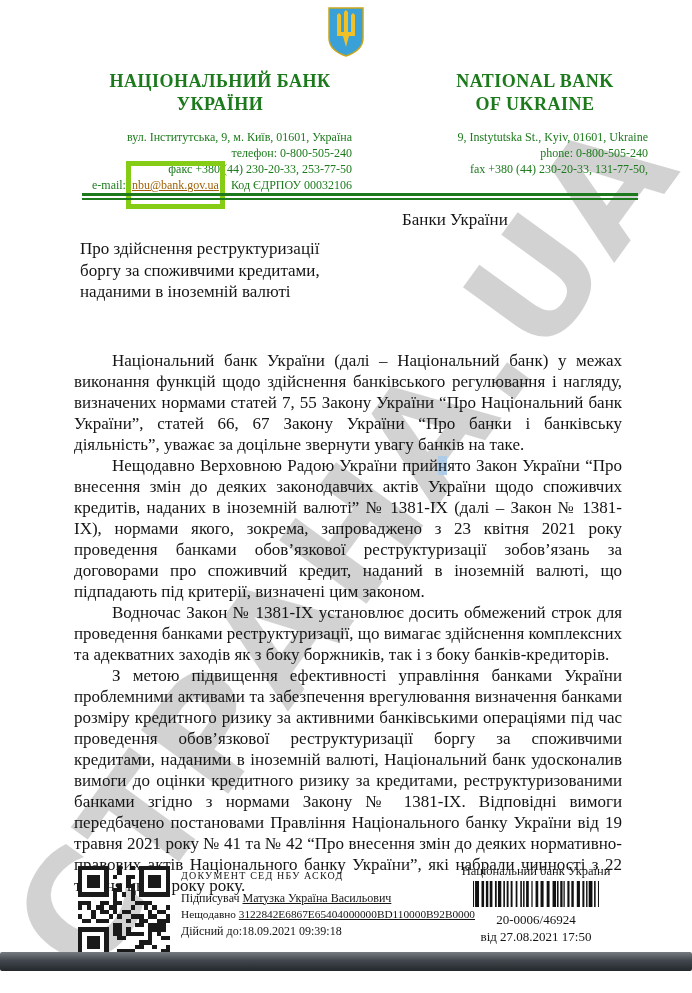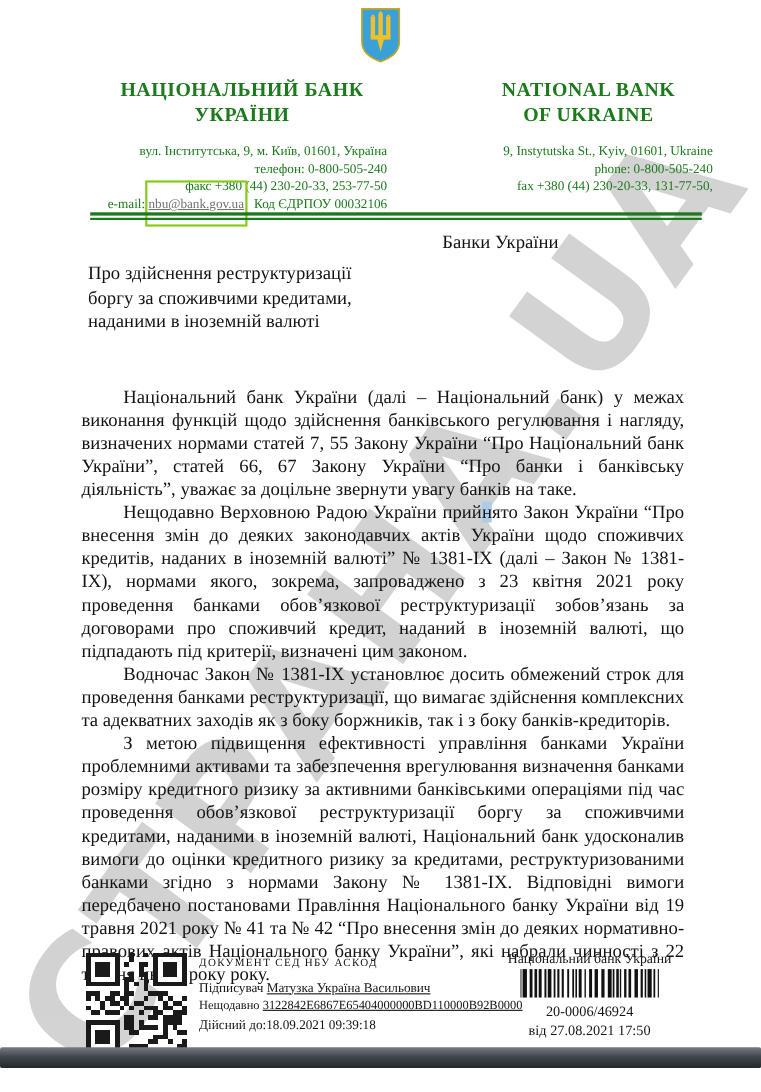--- a/index.html
+++ b/index.html
@@ -10,21 +10,21 @@
         font-family:"DejaVu Sans",sans-serif;font-weight:bold;font-size:148px;
         letter-spacing:6px;color:#6e6e6e;opacity:.30;white-space:nowrap;pointer-events:none;}
   .z{position:absolute;z-index:2;}
   .trident{left:326px;top:6px;}
   .hcol{top:70px;text-align:center;color:var(--green,#1c7a1c);}
   .hcol.left{left:88px;width:264px;}
   .hcol.right{left:422px;width:226px;}
   .htitle{font-weight:bold;font-size:18px;line-height:23px;letter-spacing:.5px;}
   .hinfo{margin-top:13px;font-size:12px;line-height:16px;text-align:right;}
   .hinfo div{white-space:nowrap;}
-  .email{color:#737373;text-decoration:underline;border:2px solid #84cc16;padding:12px 1px;cursor:pointer;}
+  .email{color:#a16207;text-decoration:underline;border:5px solid #84cc16;padding:12px 1px;cursor:pointer;}
   .rule{left:82px;top:193px;width:556px;height:2px;
         border-top:3px solid var(--green,#1c7a1c);border-bottom:2px solid var(--green,#1c7a1c);}
   .addressee{left:402px;top:210px;font-size:17px;}
   .subject{left:80px;top:238px;font-size:17px;line-height:21.5px;}
   .body{left:74px;top:350px;width:548px;font-size:17px;line-height:21px;text-align:justify;}
   .body p{margin:0;text-indent:38px;}
   .hl{background:var(--hl,#aecbe8);}
   .qr{left:78px;top:866px;}
   .sig{left:181px;top:868px;width:320px;font-size:12px;line-height:16.5px;}
   .sig-title{font-size:10px;letter-spacing:1.2px;margin-bottom:5px;}

